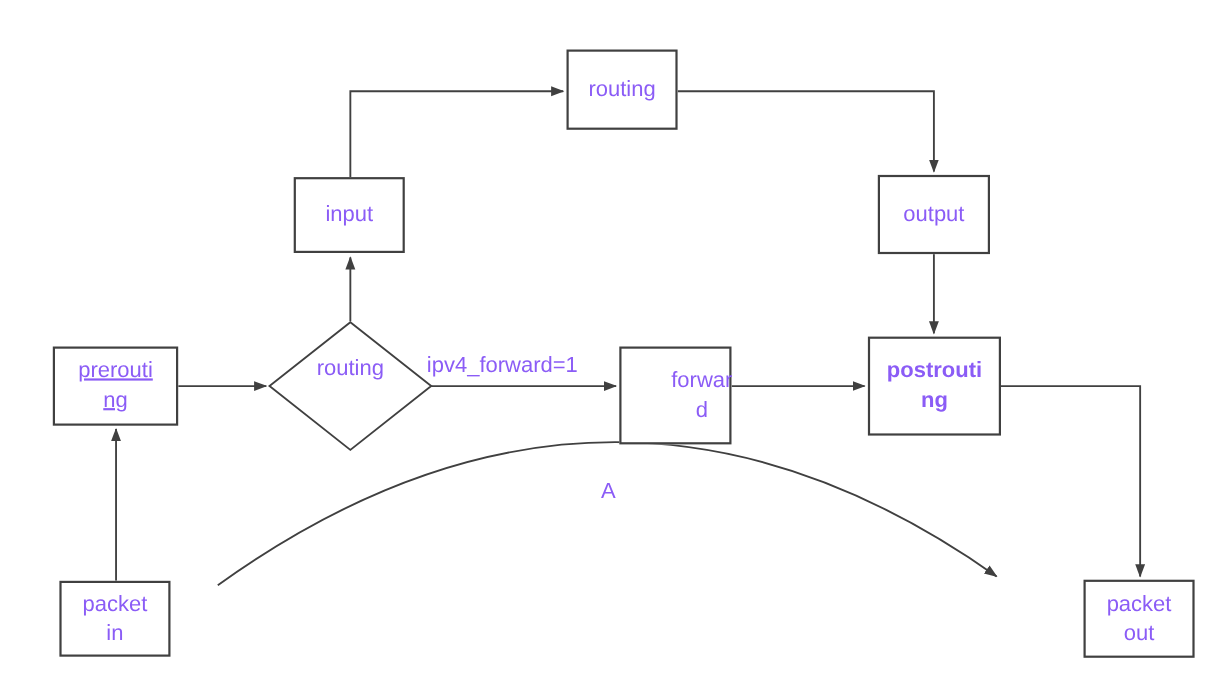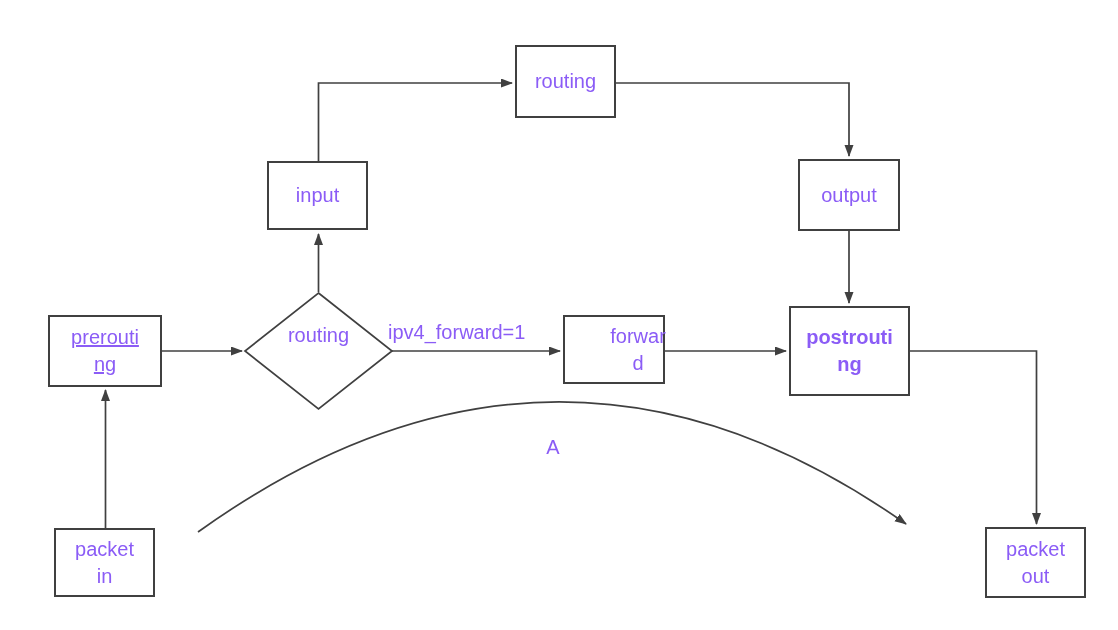--- a/index.html
+++ b/index.html
@@ -60,21 +60,21 @@
     top: 436px;
     width: 34px;
     text-align: center;
     font-size: 20px;
   }
   
   .n-routing     { left: 515px; top: 45px;  width: 101px; height: 73px; }
   .n-input       { left: 267px; top: 161px; width: 101px; height: 69px; }
   .n-output      { left: 798px; top: 159px; width: 102px; height: 72px; }
   .n-prerouting  { left: 48px;  top: 315px; width: 114px; height: 72px; text-decoration: underline; }
-  .n-forward     { left: 563px; top: 315px; width: 102px; height: 69px; padding-left: 48px; }
+  .n-forward     { left: 563px; top: 315px; width: 102px; height: 89px; padding-left: 48px; }
   .n-postrouting { left: 789px; top: 306px; width: 121px; height: 90px; font-weight: bold; }
   .n-packet-in   { left: 54px;  top: 528px; width: 101px; height: 69px; }
   .n-packet-out  { left: 985px; top: 527px; width: 101px; height: 71px; }
 </style>
 </head>
 <body>
 
 <div class="canvas">
 
   <svg class="edges-svg" viewBox="0 0 1118 630">

